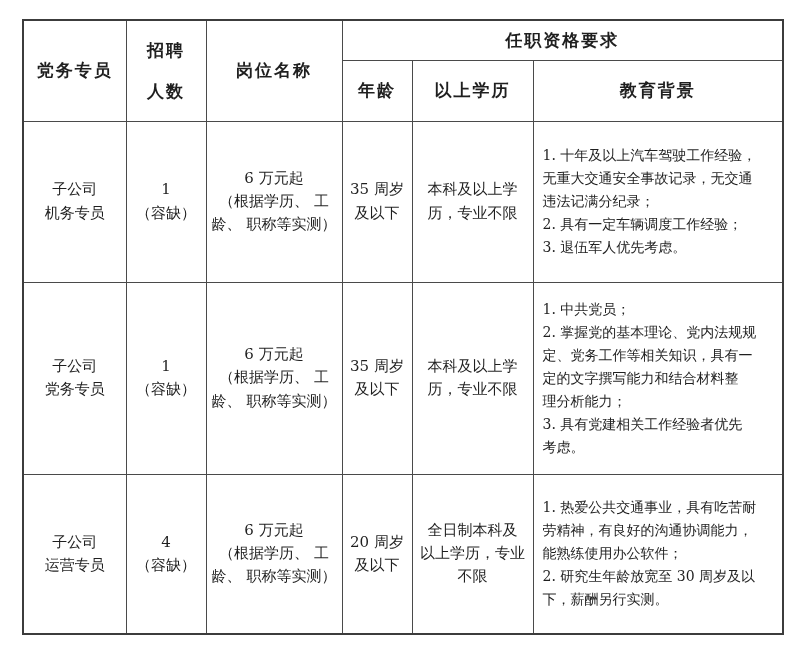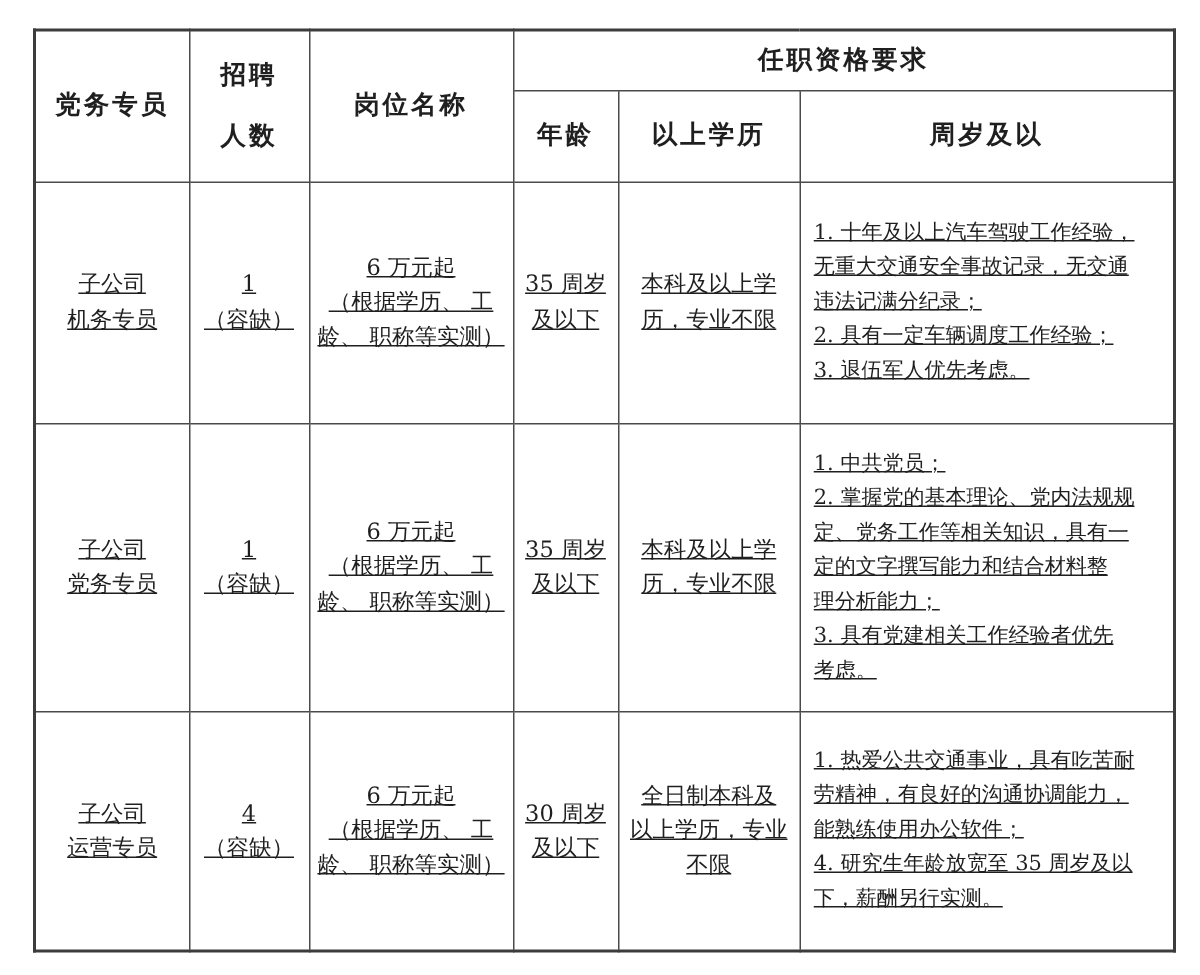--- a/index.html
+++ b/index.html
@@ -38,21 +38,20 @@
     letter-spacing: 2px;
     line-height: 1.5;
   }
   .recruit th.headcount-hd {
     line-height: 2.4;
   }
   .recruit td {
     font-size: 15px;
     line-height: 1.55;
     letter-spacing: 0;
-    text-decoration: underline;
   }
   .recruit td.req {
     text-align: left;
     font-size: 14px;
     line-height: 23px;
     padding: 0 6px 0 9px;
   }
   tr.hdr-top  { height: 40px; }
   tr.hdr-sub  { height: 61px; }
   tr.row-1    { height: 161px; }
@@ -76,21 +75,21 @@
       <tr class="hdr-top">
         <th rowspan="2">党务专员</th>
         <th rowspan="2" class="headcount-hd">招聘
 人数</th>
         <th rowspan="2">岗位名称</th>
         <th colspan="3">任职资格要求</th>
       </tr>
       <tr class="hdr-sub">
         <th>年龄</th>
         <th>以上学历</th>
-        <th>周岁及以</th>
+        <th>教育背景</th>
       </tr>
     </thead>
     <tbody>
       <tr class="row-1">
         <td>子公司
 机务专员</td>
         <td>1
 （容缺）</td>
         <td>6 万元起
 （根据学历、 工
@@ -126,26 +125,26 @@
 考虑。</td>
       </tr>
       <tr class="row-3">
         <td>子公司
 运营专员</td>
         <td>4
 （容缺）</td>
         <td>6 万元起
 （根据学历、 工
 龄、 职称等实测）</td>
-        <td>30 周岁
+        <td>20 周岁
 及以下</td>
         <td>全日制本科及
 以上学历，专业
 不限</td>
         <td class="req">1. 热爱公共交通事业，具有吃苦耐
 劳精神，有良好的沟通协调能力，
 能熟练使用办公软件；
-4. 研究生年龄放宽至 35 周岁及以
+2. 研究生年龄放宽至 30 周岁及以
 下，薪酬另行实测。</td>
       </tr>
     </tbody>
   </table>
 </div>
 
 </body></html>

